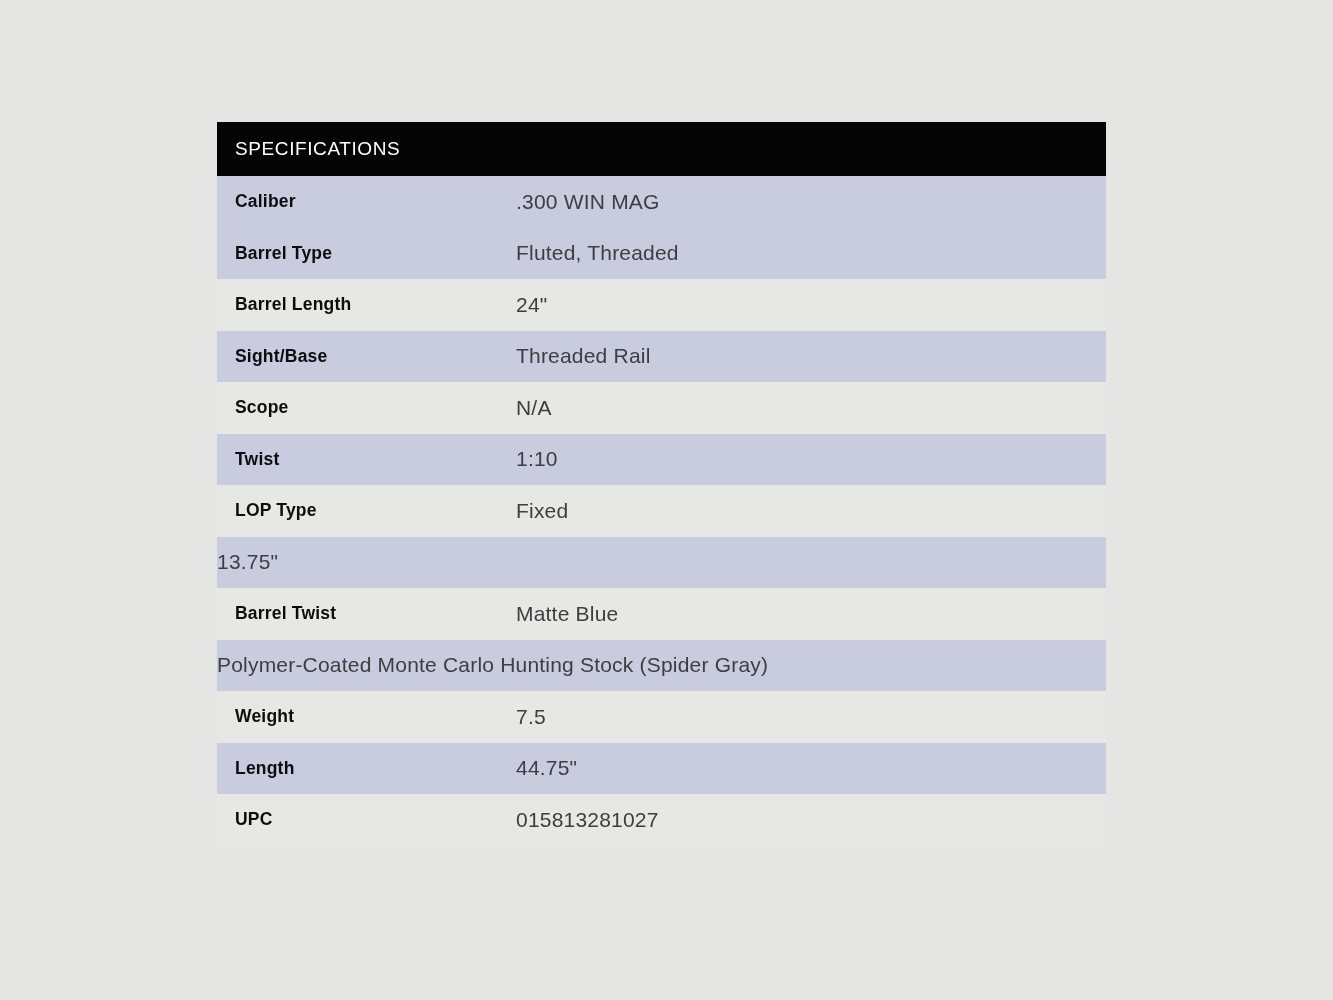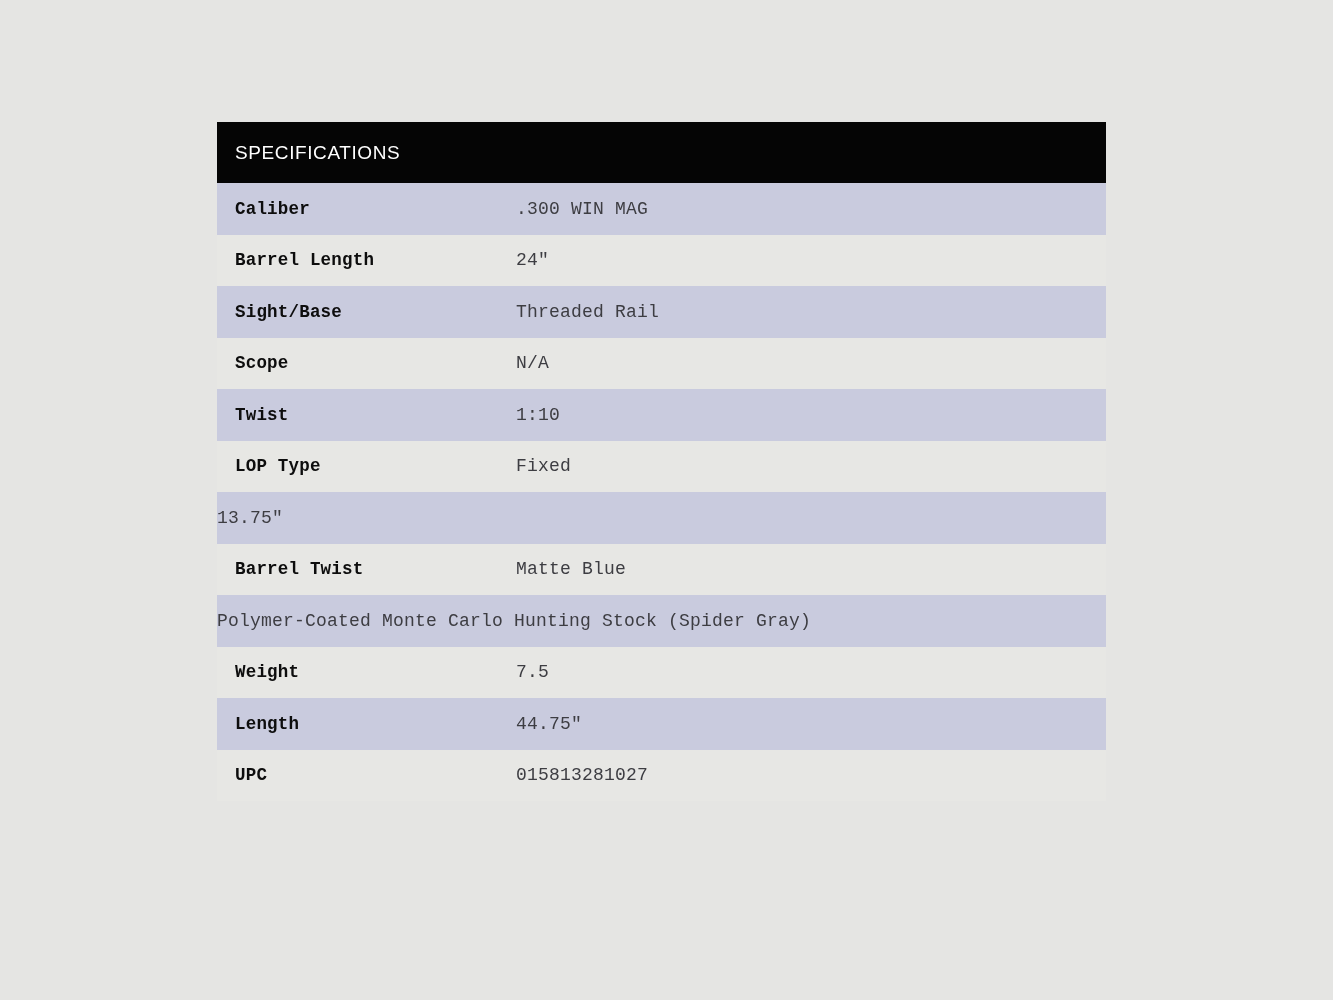--- a/index.html
+++ b/index.html
@@ -10,68 +10,71 @@
     font-family: "Liberation Sans", sans-serif;
     overflow: hidden;
   }
   .spec-table {
     position: absolute;
     left: 217px;
     top: 122px;
     width: 889px;
   }
   .spec-header {
-    height: 61px;
+    height: 54px;
     background: #050505;
     display: flex;
     align-items: center;
     padding-left: 18px;
     color: #ffffff;
     font-size: 19px;
     letter-spacing: 0.6px;
     font-weight: 400;
   }
   .spec-row {
     display: flex;
     align-items: center;
     height: 51.5px;
-    font-family: Liberation Mono, monospace;
   }
   .spec-row.odd  { background: #c9cbde; }
   .spec-row.even { background: #e7e7e4; }
   .spec-label {
     width: 299px;
     padding-left: 18px;
     font-weight: bold;
     font-size: 17.5px;
     color: #0d0d0d;
     letter-spacing: 0.2px;
     flex-shrink: 0;
   }
   .spec-value {
-    font-size: 18px;
+    font-size: 21px;
     color: #3d3d42;
     letter-spacing: 0.2px;
   }
 </style>
 </head>
 <body>
 
 <div class="spec-table">
 
   <div class="spec-header">
     <span>SPECIFICATIONS</span>
   </div>
 
   <div class="spec-row odd">
     <div class="spec-label">Caliber</div>
     <div class="spec-value">.300 WIN MAG</div>
   </div>
 
 
+  <div class="spec-row odd">
+    <div class="spec-label">Barrel Type</div>
+    <div class="spec-value">Fluted, Threaded</div>
+  </div>
 
   <div class="spec-row even">
     <div class="spec-label">Barrel Length</div>
     <div class="spec-value">24"</div>
   </div>
 
   <div class="spec-row odd">
     <div class="spec-label">Sight/Base</div>
     <div class="spec-value">Threaded Rail</div>
   </div>

